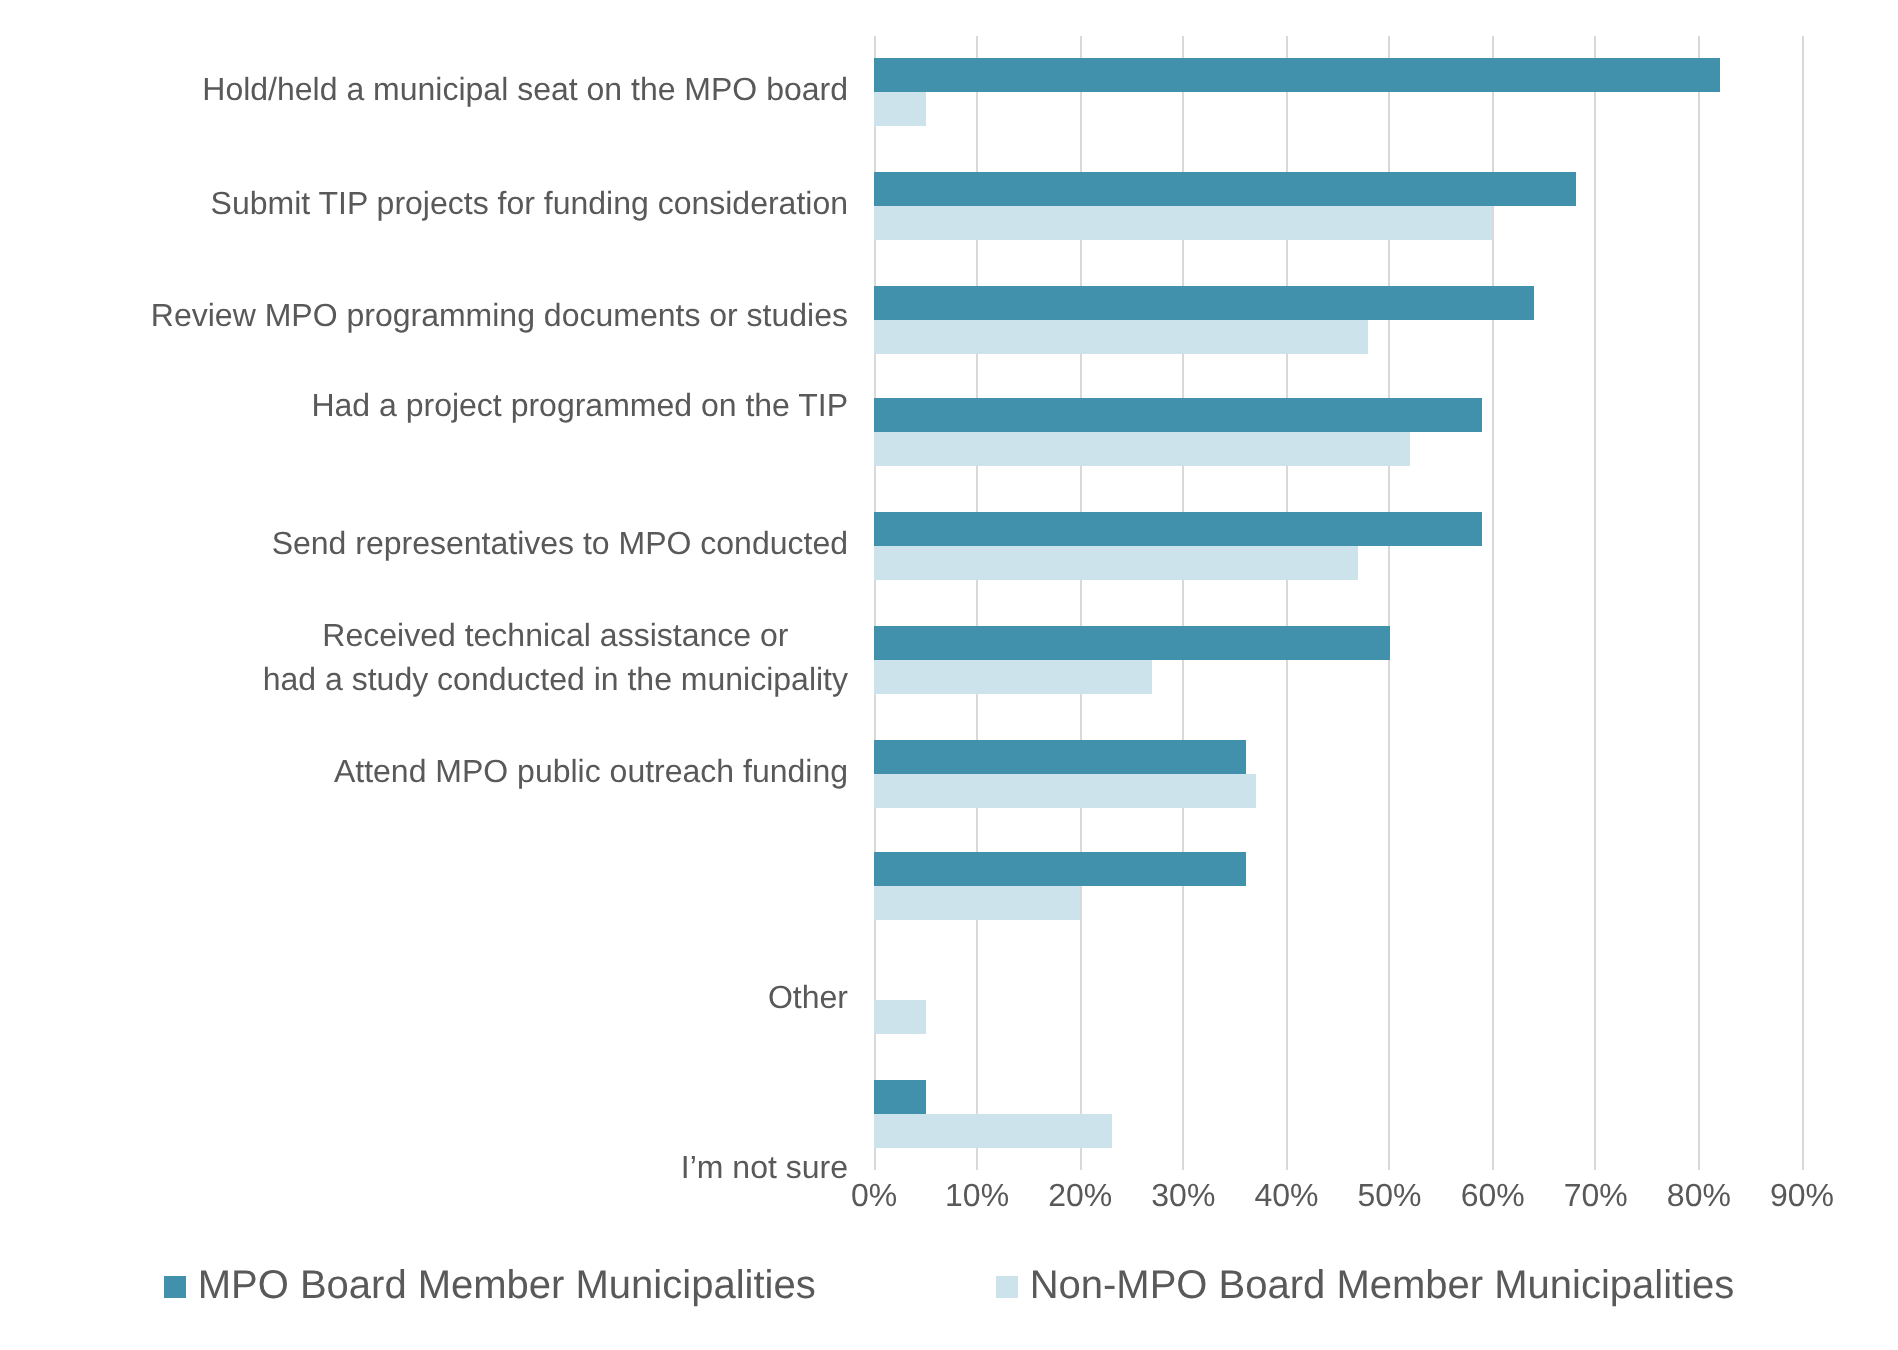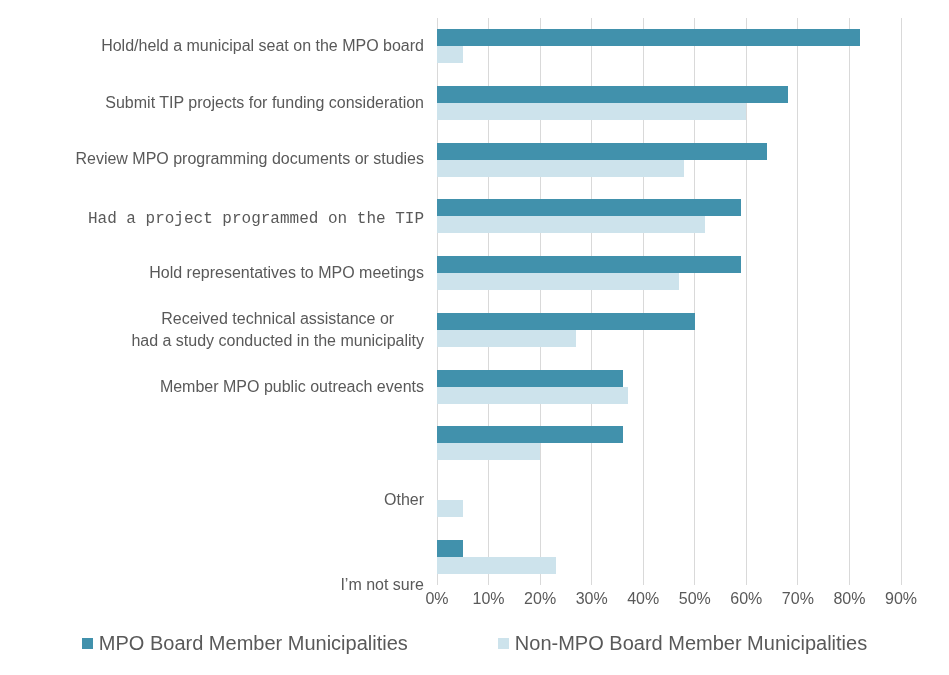--- a/index.html
+++ b/index.html
@@ -109,25 +109,25 @@
   }
 </style>
 </head>
 <body>
 
 <div id="chart-root">
   <div id="category-labels">
       <div class="cat-label" style="top: 0px; height: 56.7px;">Hold/held a municipal seat on the MPO board</div>
       <div class="cat-label" style="top: 56.7px; height: 56.7px;">Submit TIP projects for funding consideration</div>
       <div class="cat-label" style="top: 113px; height: 56.7px;">Review MPO programming documents or studies</div>
-      <div class="cat-label" style="top: 173px; height: 56.7px; font-family: Liberation Mono, monospace;">Had a project programmed on the TIP</div>
-      <div class="cat-label" style="top: 226.8px; height: 56.7px;">Hold representatives to MPO meetings</div>
+      <div class="cat-label" style="top: 158px; height: 56.7px;">Had a project programmed on the TIP</div>
+      <div class="cat-label" style="top: 226.8px; height: 56.7px;">Send representatives to MPO conducted</div>
       <div class="cat-label" style="top: 283.5px; height: 56.7px;">Received technical assistance or
 had a study conducted in the municipality</div>
-      <div class="cat-label" style="top: 340.2px; height: 56.7px;">Member MPO public outreach events</div>
+      <div class="cat-label" style="top: 340.2px; height: 56.7px;">Attend MPO public outreach funding</div>
       <div class="cat-label" style="top: 453.6px; height: 56.7px;">Other</div>
       <div class="cat-label" style="top: 539px; height: 56.7px; margin-left: 36px;">I’m not sure</div>
     </div>
   <div id="plot-area">
       <div class="gridline" style="left: 0%;"></div>
       <div class="gridline" style="left: 11.1111%;"></div>
       <div class="gridline" style="left: 22.2222%;"></div>
       <div class="gridline" style="left: 33.3333%;"></div>
       <div class="gridline" style="left: 44.4444%;"></div>
       <div class="gridline" style="left: 55.5556%;"></div>

